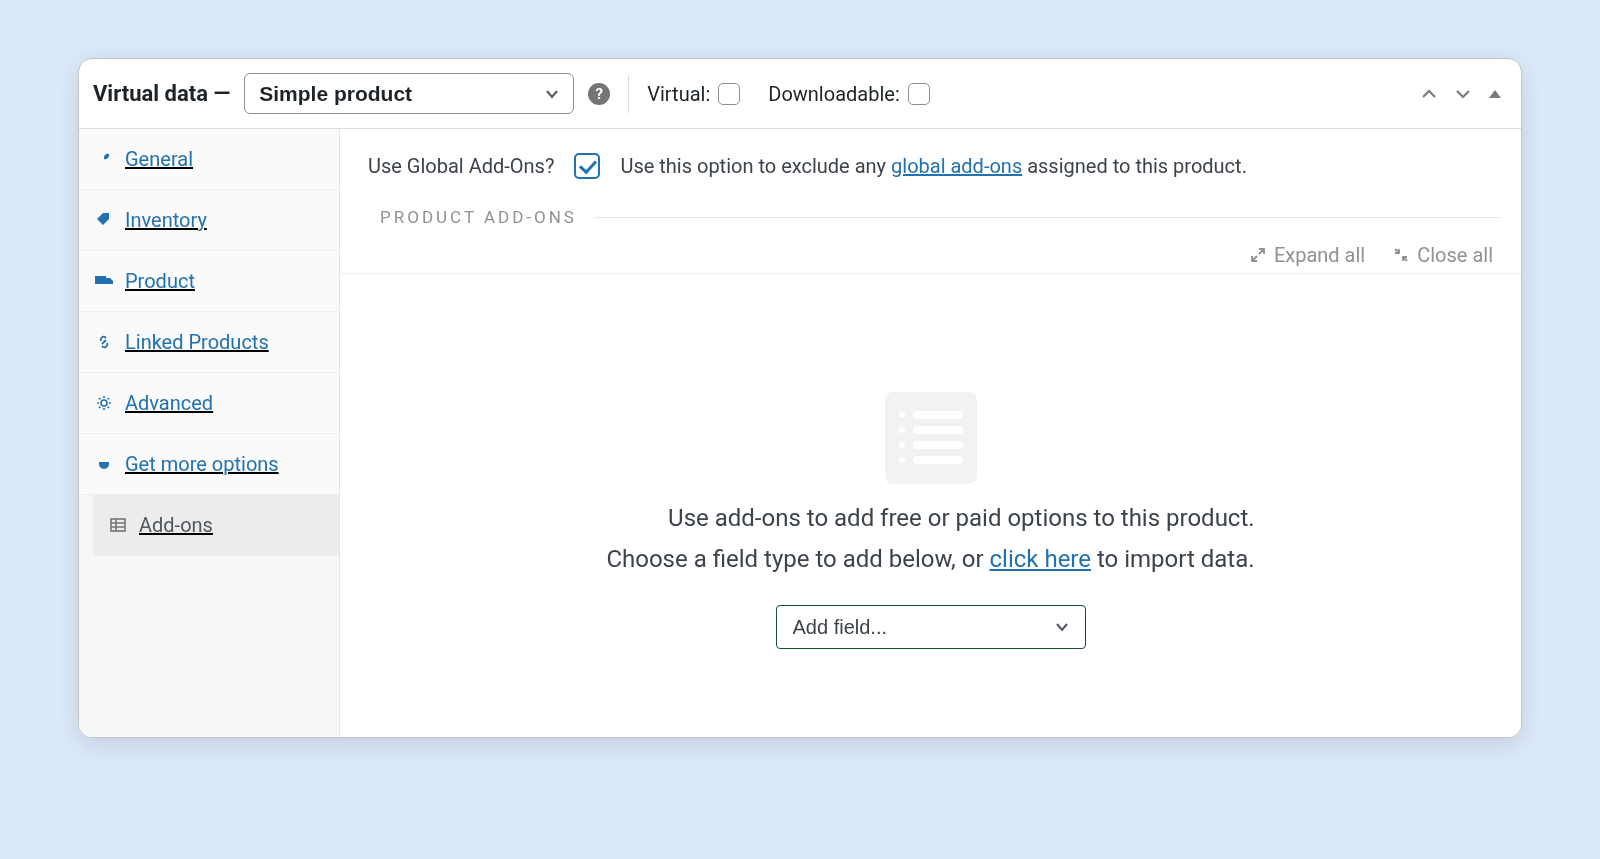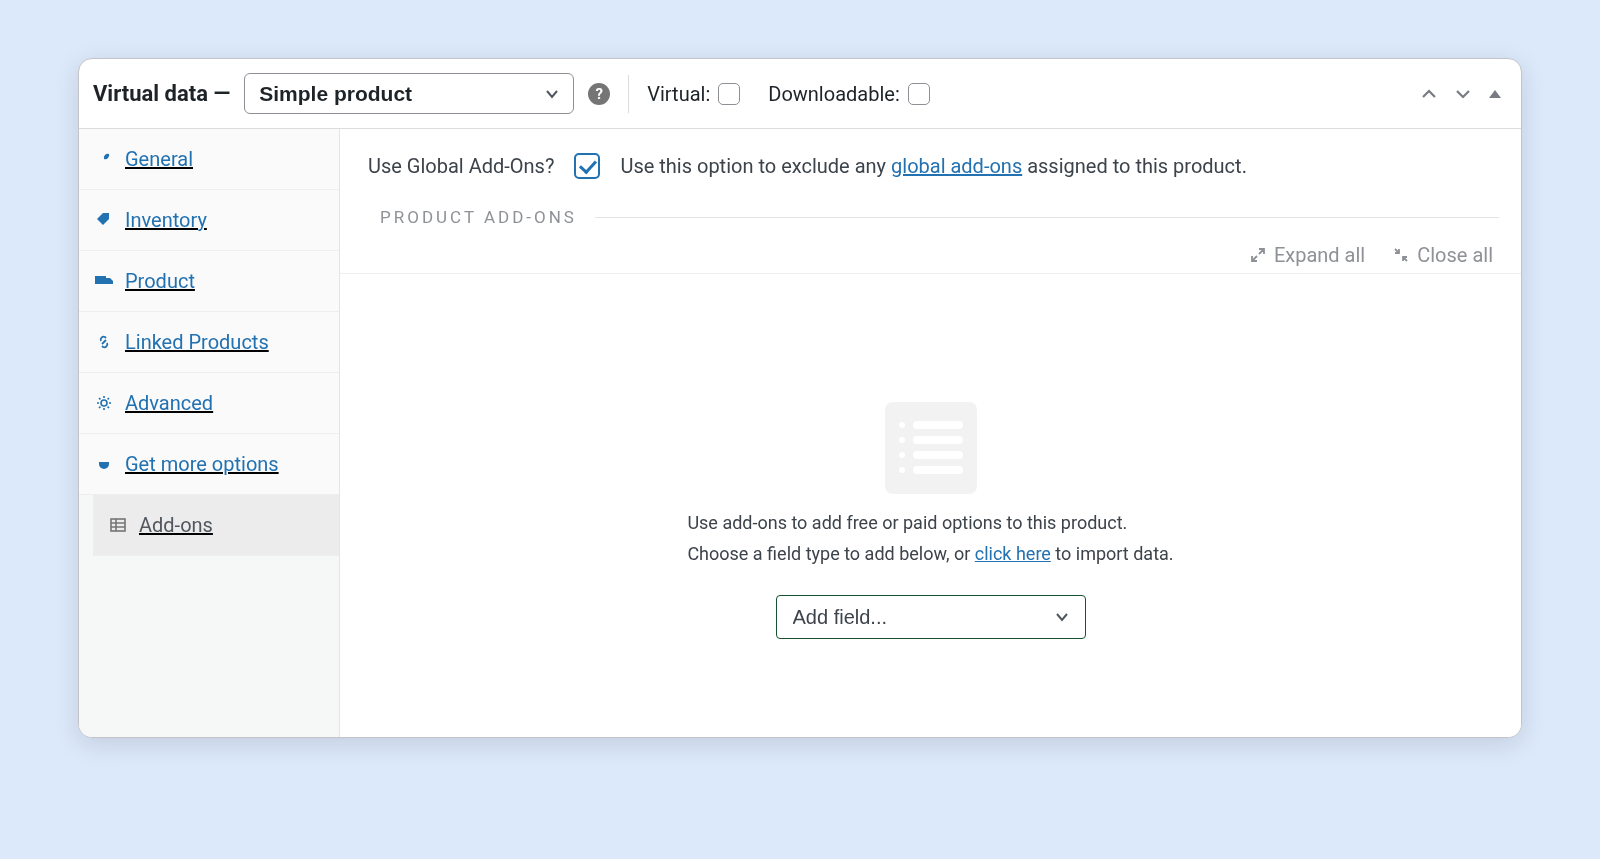--- a/index.html
+++ b/index.html
@@ -193,21 +193,21 @@
   width: 92px; height: 92px;
   border-radius: 8px;
   background: #f2f2f2;
   position: relative;
   padding: 16px 14px;
   display: flex; flex-direction: column; justify-content: space-around;
 }
 .list-placeholder .row { display:flex; align-items:center; gap:8px; }
 .list-placeholder .dot { width:6px; height:6px; border-radius:50%; background:#fff; }
 .list-placeholder .bar { height:8px; border-radius:4px; background:#fff; flex:1; }
-.empty-text { font-size: 18px; color: #3c434a; text-align:left; line-height:1.7; }
+.empty-text { font-size: 24px; color: #3c434a; text-align:right; line-height:1.7; }
 .add-field {
   position: relative;
   margin-top: 12px;
 }
 .add-field select {
   appearance: none; -webkit-appearance: none;
   background:#fff; border:1px solid #14532d;
   border-radius:4px;
   padding: 10px 60px 10px 16px;
   font-size: 20px; color:#3c434a;

